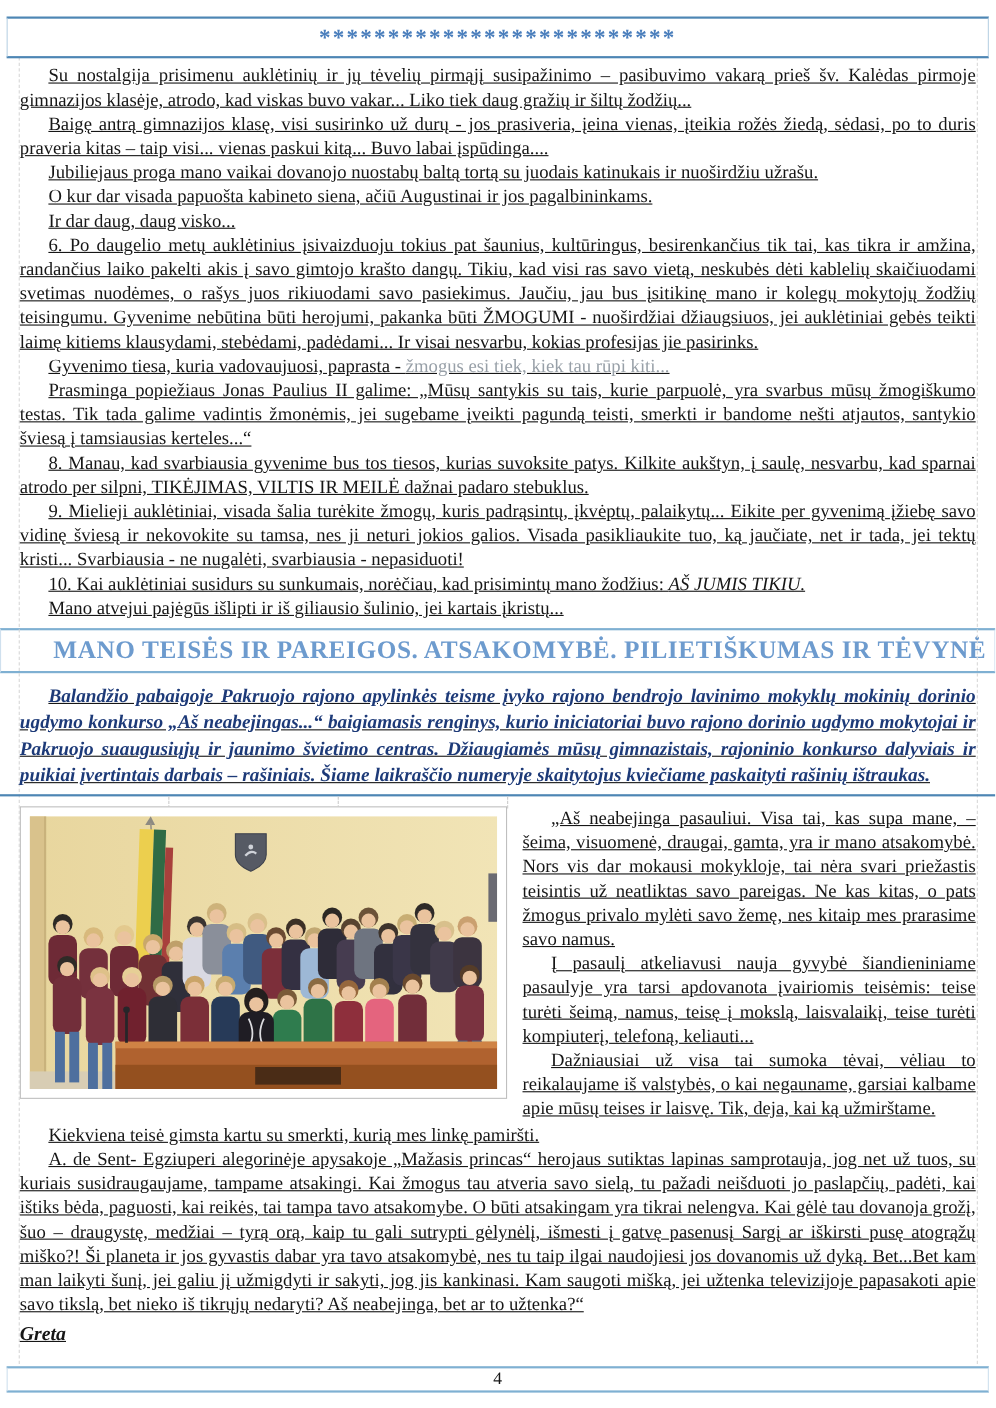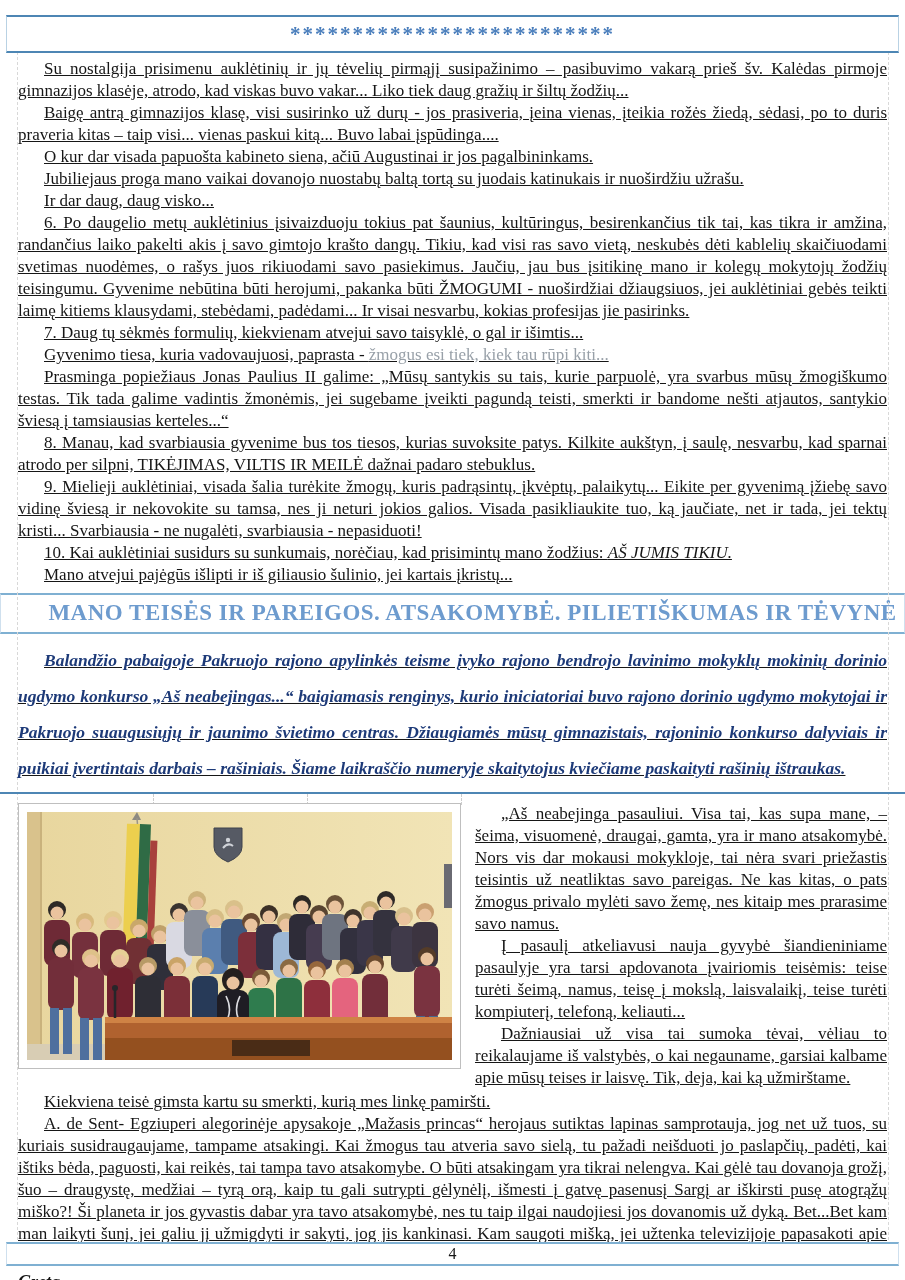--- a/index.html
+++ b/index.html
@@ -45,21 +45,21 @@
     text-align:center;
   }
   .heading-band h1{
     margin:0;color:var(--heading_blue);
     font-size:23px;font-weight:bold;letter-spacing:0.5px;padding-left:40px;
   }
   .intro-wrap{padding-top:8px;}
   p.intro{
     margin:0;text-indent:26px;
     color:var(--navy);font-weight:bold;font-style:italic;
-    font-size:17.5px;line-height:36px;
+    font-size:17.5px;line-height:24px;
   }
   .photo-rule{
     position:relative;z-index:1;
     margin-top:6px;
     border-top:2px solid var(--rule_blue);
     height:0;
   }
   .photo-rule .tick{position:absolute;top:0;height:11px;border-left:1px dashed #cccccc;}
   .essay{padding-top:9px;}
   .photo-frame{
@@ -93,25 +93,24 @@
   <div class="guide left"></div>
   <div class="guide right"></div>
 
   <div class="band asterisk-band">
     <span>**************************</span>
   </div>
 
   <div class="content">
     <p class="para">Su nostalgija prisimenu auklėtinių ir  jų tėvelių pirmąjį susipažinimo – pasibuvimo vakarą prieš šv. Kalėdas pirmoje gimnazijos klasėje, atrodo, kad viskas buvo vakar... Liko tiek daug gražių ir šiltų žodžių...</p>
     <p class="para">Baigę antrą gimnazijos klasę, visi susirinko už durų - jos prasiveria, įeina vienas, įteikia rožės žiedą, sėdasi,  po to duris praveria kitas – taip visi... vienas paskui kitą... Buvo labai įspūdinga....</p>
+    <p class="para">Jubiliejaus proga mano vaikai dovanojo nuostabų  baltą tortą su juodais katinukais ir nuoširdžiu užrašu.</p>
     <p class="para">O kur dar visada papuošta kabineto siena, ačiū Augustinai ir jos pagalbininkams.</p>
-    <p class="para">Jubiliejaus proga mano vaikai dovanojo nuostabų  baltą tortą su juodais katinukais ir nuoširdžiu užrašu.</p>
     <p class="para">Ir dar daug, daug visko...</p>
     <p class="para">6. Po daugelio metų auklėtinius įsivaizduoju tokius pat šaunius, kultūringus, besirenkančius tik tai, kas tikra ir amžina, randančius laiko pakelti akis į savo gimtojo krašto dangų. Tikiu, kad visi ras savo vietą, neskubės dėti kablelių skaičiuodami svetimas nuodėmes, o rašys juos rikiuodami savo pasiekimus. Jaučiu, jau bus įsitikinę mano ir kolegų mokytojų žodžių teisingumu. Gyvenime nebūtina būti herojumi, pakanka būti ŽMOGUMI  - nuoširdžiai džiaugsiuos, jei auklėtiniai gebės teikti laimę kitiems klausydami, stebėdami, padėdami... Ir visai nesvarbu, kokias profesijas jie pasirinks.</p>
-    <p class="para">7. Daug tų sėkmės formulių, kiekvienam atvejui savo taisyklė, o gal ir išimtis...</p>
     <p class="para"><span>Gyvenimo tiesa, kuria vadovaujuosi, paprasta - </span><span class="gray-phrase">žmogus esi tiek, kiek tau rūpi kiti...</span></p>
     <p class="para">Prasminga popiežiaus Jonas Paulius II galime: „Mūsų santykis su tais, kurie parpuolė, yra svarbus mūsų žmogiškumo testas. Tik tada galime vadintis žmonėmis, jei sugebame įveikti pagundą teisti, smerkti ir bandome nešti atjautos, santykio šviesą į tamsiausias kerteles...“</p>
     <p class="para">8. Manau, kad svarbiausia gyvenime bus tos tiesos, kurias suvoksite patys. Kilkite aukštyn, į saulę, nesvarbu, kad sparnai atrodo per silpni,  TIKĖJIMAS, VILTIS IR MEILĖ dažnai padaro stebuklus.</p>
     <p class="para">9. Mielieji auklėtiniai, visada šalia turėkite žmogų, kuris padrąsintų, įkvėptų, palaikytų...  Eikite per gyvenimą  įžiebę savo vidinę šviesą ir nekovokite su tamsa, nes ji neturi jokios galios. Visada pasikliaukite tuo, ką jaučiate, net ir tada, jei tektų kristi... Svarbiausia - ne nugalėti, svarbiausia - nepasiduoti!</p>
     <p class="para"><span>10. Kai auklėtiniai susidurs su sunkumais, norėčiau, kad prisimintų mano žodžius: </span><span class="italic">AŠ JUMIS TIKIU.</span></p>
     <p class="para">Mano atvejui pajėgūs išlipti ir iš giliausio šulinio, jei kartais įkristų...</p>
   </div>
 
   <div class="heading-band">
     <h1>MANO TEISĖS IR PAREIGOS. ATSAKOMYBĖ. PILIETIŠKUMAS IR TĖVYNĖ</h1>

